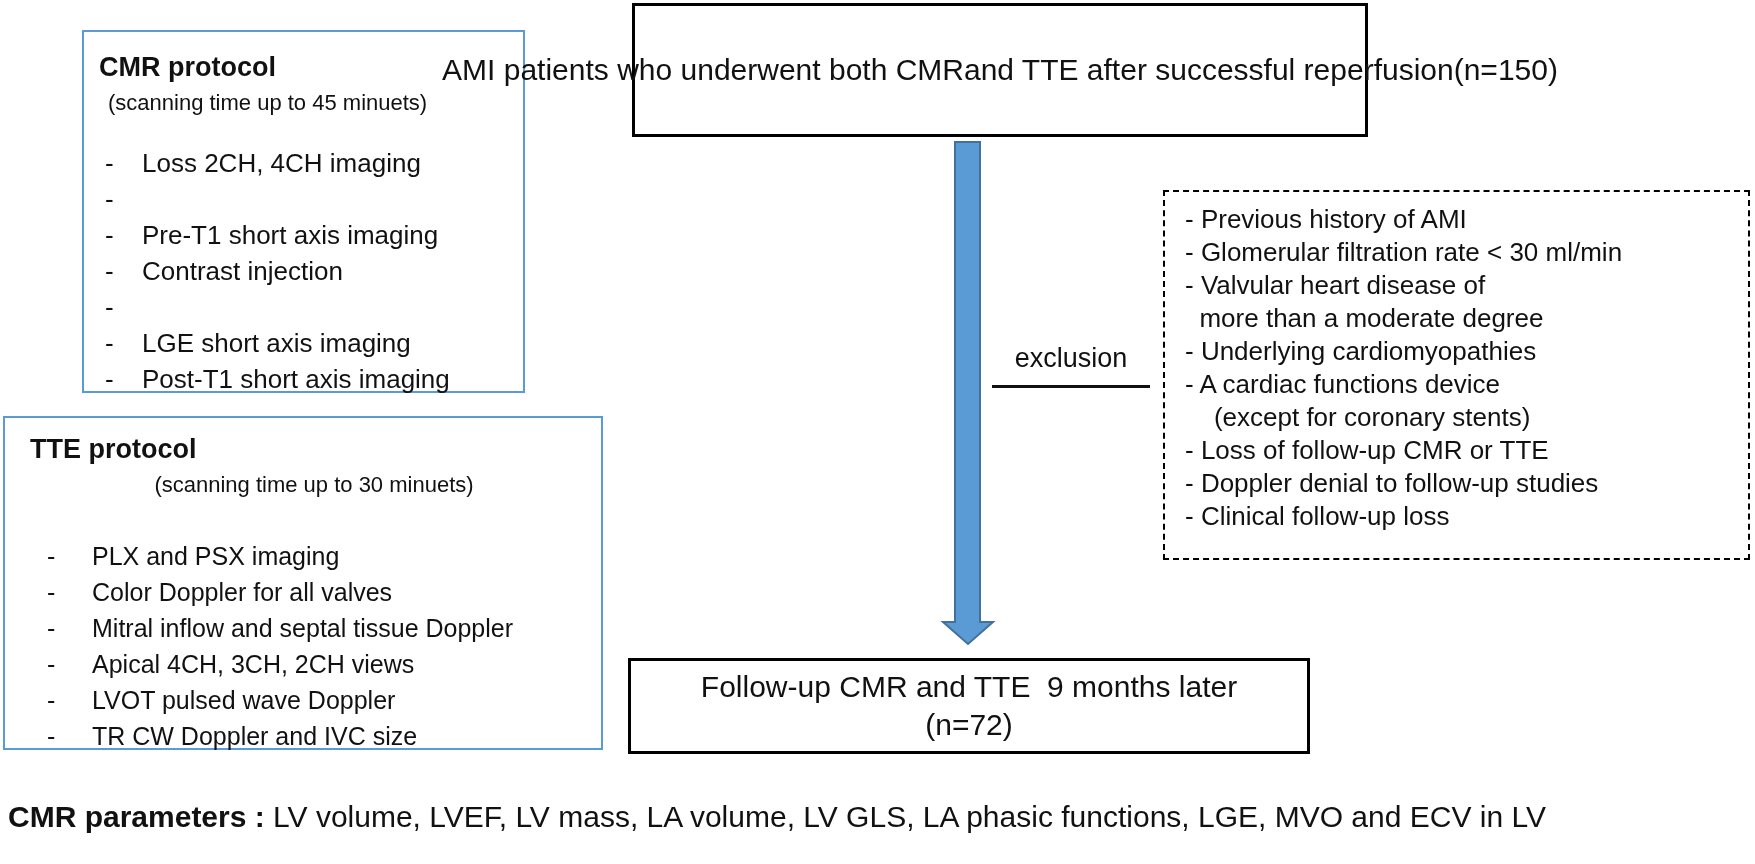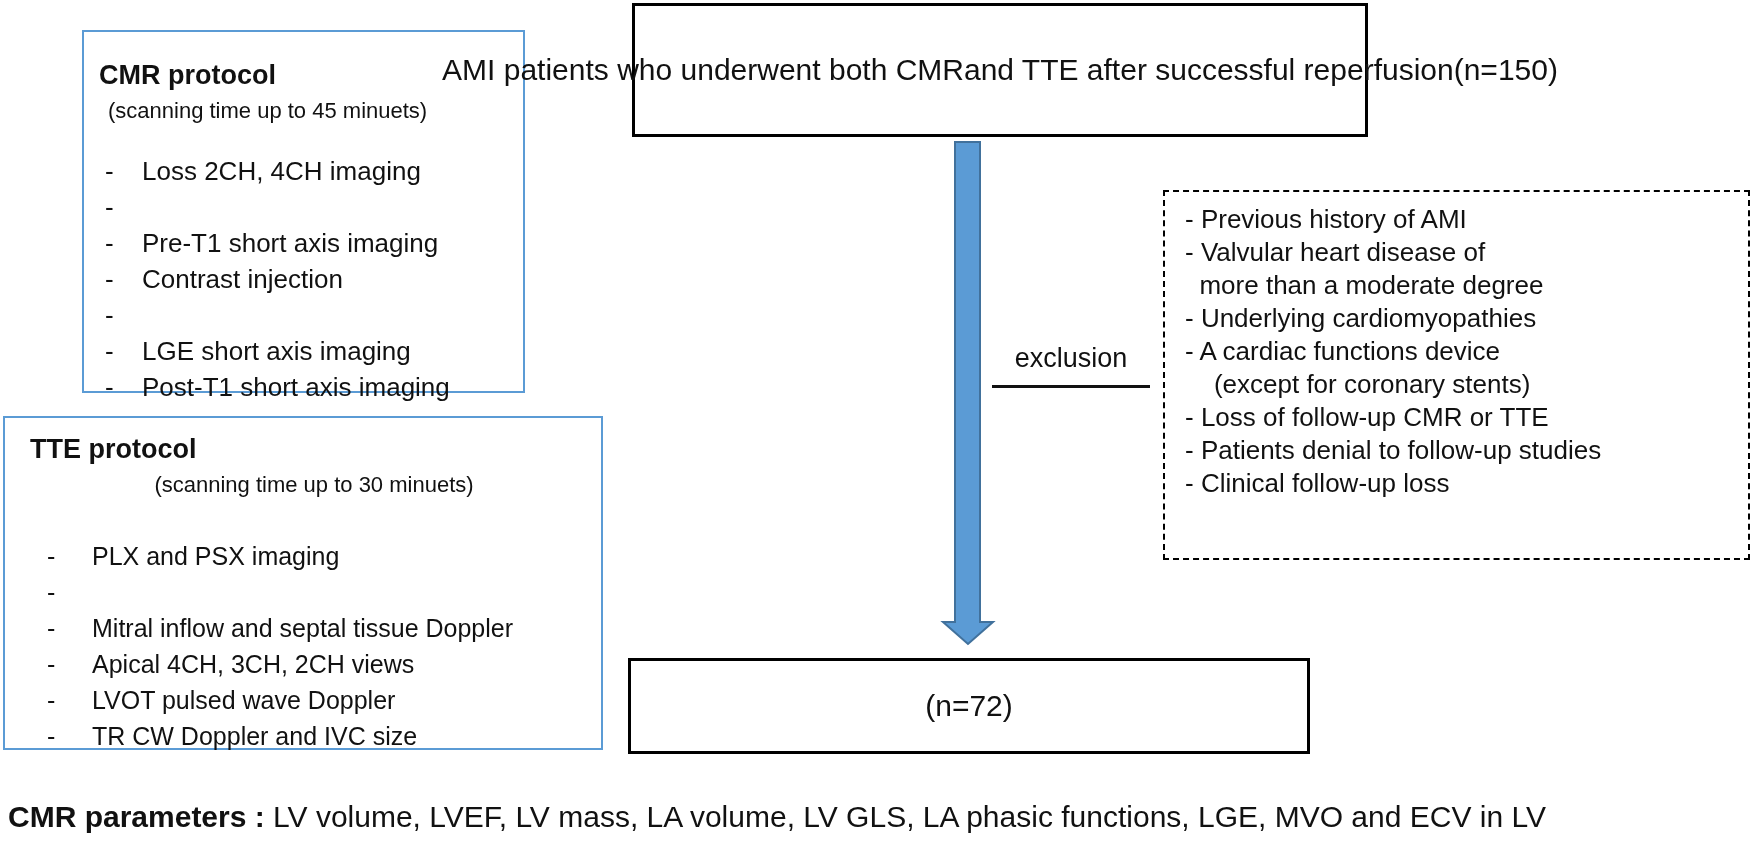--- a/index.html
+++ b/index.html
@@ -5,21 +5,21 @@
   * { margin:0; padding:0; box-sizing:border-box; }
   html,body { background:#ffffff; }
   body { font-family:"Liberation Sans","DejaVu Sans",sans-serif; color:#111; }
   .canvas { position:relative; width:1755px; height:864px; background:#fff; overflow:hidden; }
 
   
   .protocol-box { position:absolute; background:#fff; border:2px solid #5b9bd5; }
   .box-cmr { left:82px; top:30px; width:443px; height:363px; }
   .box-tte { left:3px;  top:416px; width:600px; height:334px; }
   .proto-title { font-weight:bold; font-size:27px; line-height:34px; }
-  .box-cmr .proto-title { margin:26px 0 0 15px; }
+  .box-cmr .proto-title { margin:18px 0 0 15px; }
   .box-tte .proto-title { margin:14px 0 0 25px; }
   .proto-sub { font-size:22px; line-height:30px; }
   .box-cmr .proto-sub { margin:4px 0 0 24px; }
   .box-tte .proto-sub { margin:4px 0 0 22px;text-align:center; }
   .proto-list { list-style:none; }
   .box-cmr .proto-list { margin-top:27px; padding-left:21px; font-size:26px; line-height:36px; }
   .box-tte .proto-list { margin-top:38px; padding-left:42px; font-size:25px; line-height:36px; }
   .li { display:flex; }
   .box-cmr .dash { flex:0 0 37px; }
   .box-tte .dash { flex:0 0 45px; }
@@ -105,20 +105,21 @@
     <div class="proto-sub">(scanning time up to 30 minuets)</div>
     <div class="proto-list">
 
         <div class="li">
           <span class="dash">-</span>
           <span class="txt">PLX and PSX imaging</span>
         </div>
 
         <div class="li">
           <span class="dash">-</span>
+          <span class="txt">Color Doppler for all valves</span>
         </div>
 
         <div class="li">
           <span class="dash">-</span>
           <span class="txt">Mitral inflow and septal tissue Doppler</span>
         </div>
 
         <div class="li">
           <span class="dash">-</span>
           <span class="txt">Apical 4CH, 3CH, 2CH views</span>
@@ -149,40 +150,42 @@
   <svg class="arrow-svg" viewBox="0 0 56 506" xmlns="http://www.w3.org/2000/svg">
     <path d="M15 1 L40 1 L40 481 L53 481 L28 503 L3 481 L15 481 Z" fill="#5b9bd5" stroke="#41719c" stroke-width="2" stroke-linejoin="miter"></path>
   </svg>
 
   <div class="exclusion-label">exclusion</div>
 
   <div class="box-exclusion">
 
       <div class="xline">- Previous history of AMI</div>
 
+      <div class="xline">- Glomerular filtration rate &lt; 30 ml/min</div>
 
       <div class="xline">- Valvular heart disease of</div>
 
       <div class="xline">  more than a moderate degree</div>
 
       <div class="xline">- Underlying cardiomyopathies</div>
 
       <div class="xline">- A cardiac functions device</div>
 
       <div class="xline">    (except for coronary stents)</div>
 
       <div class="xline">- Loss of follow-up CMR or TTE</div>
 
-      <div class="xline">- Patients denial to follow-up studies</div>
+      <div class="xline">- Doppler denial to follow-up studies</div>
 
       <div class="xline">- Clinical follow-up loss</div>
     </div>
 
   <div class="box-followup">
     
   
+      <div>Follow-up CMR and TTE  9 months later</div>
     
       <div>(n=72)</div>
     </div>
 
   <div class="caption"><span class="caption-bold">CMR parameters : </span><span>LV volume, LVEF, LV mass, LA volume, LV GLS, LA phasic functions, LGE, MVO and ECV in LV</span></div>
 
 </div>
 
 </body></html>

